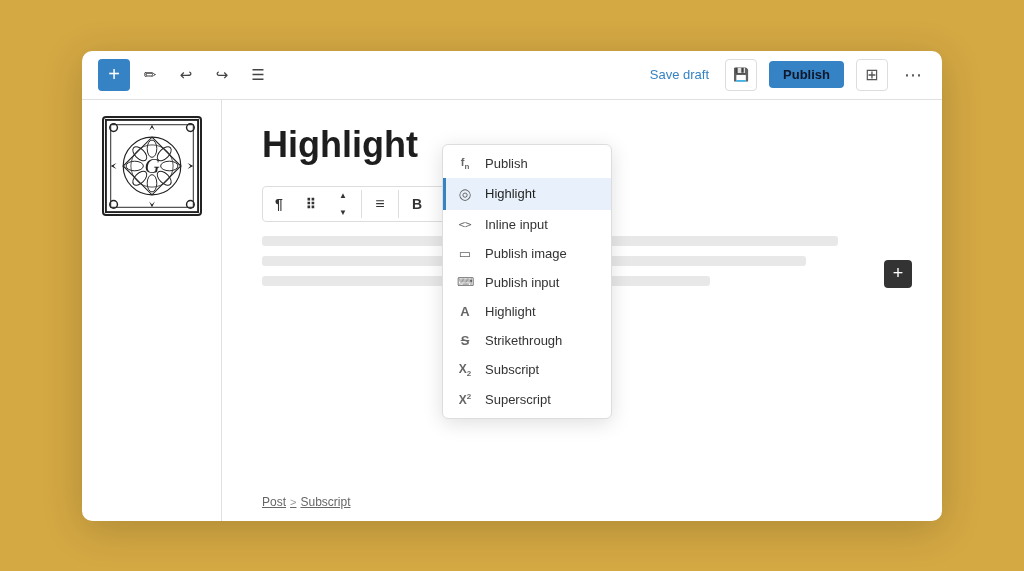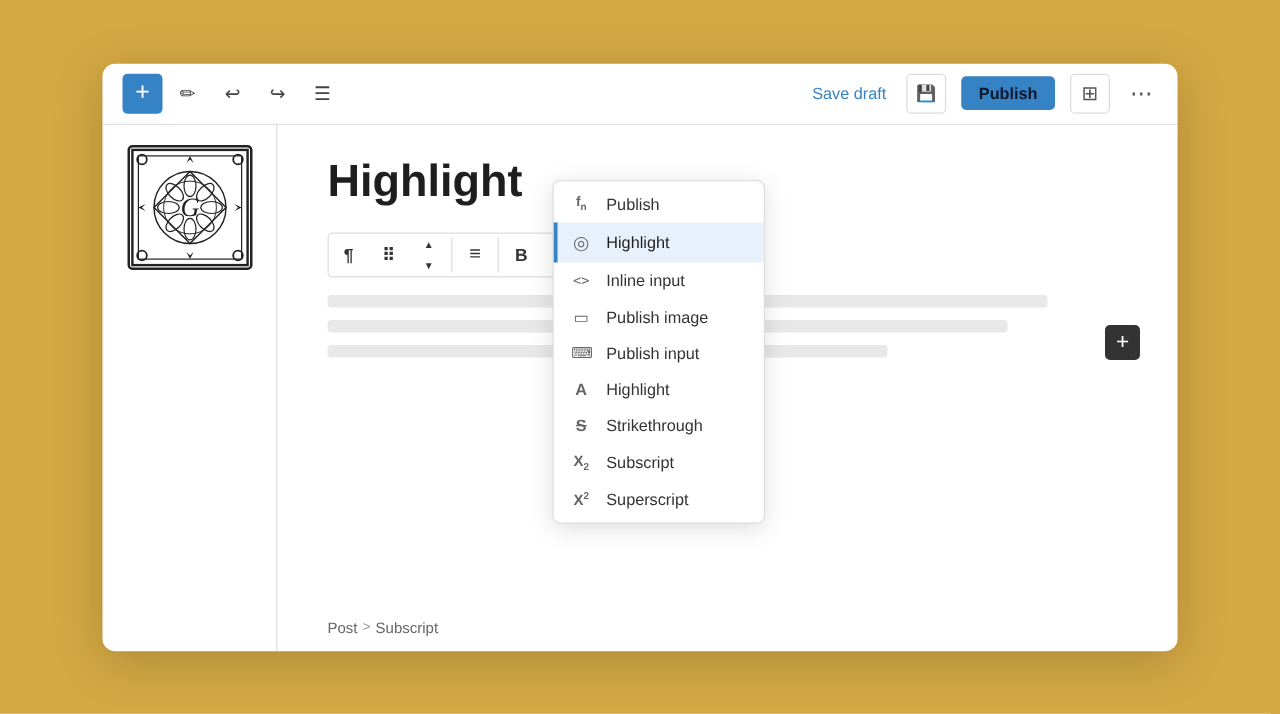--- a/index.html
+++ b/index.html
@@ -261,20 +261,21 @@
     
     .breadcrumb {
       position: absolute;
       bottom: 12px;
       left: 40px;
       font-size: 12px;
       color: #666;
       display: flex;
       align-items: center;
       gap: 4px;
+      text-decoration: underline;
     }
     .breadcrumb-sep {
       color: #999;
       font-size: 11px;
     }
   </style>
 </head>
 <body>
 
 <div class="window">

